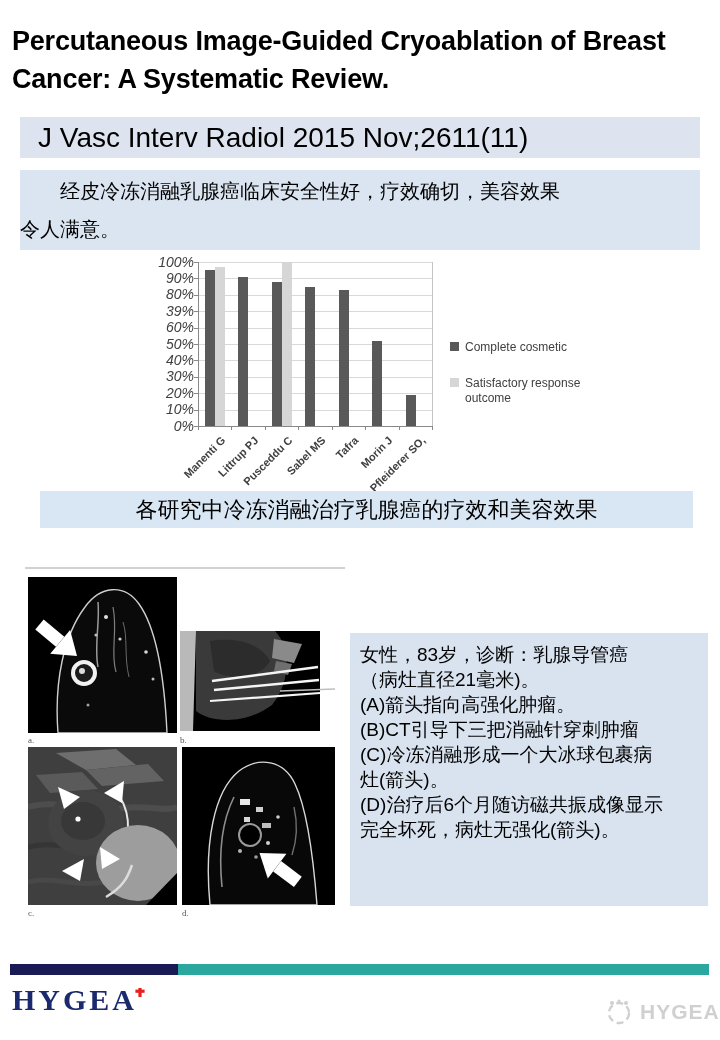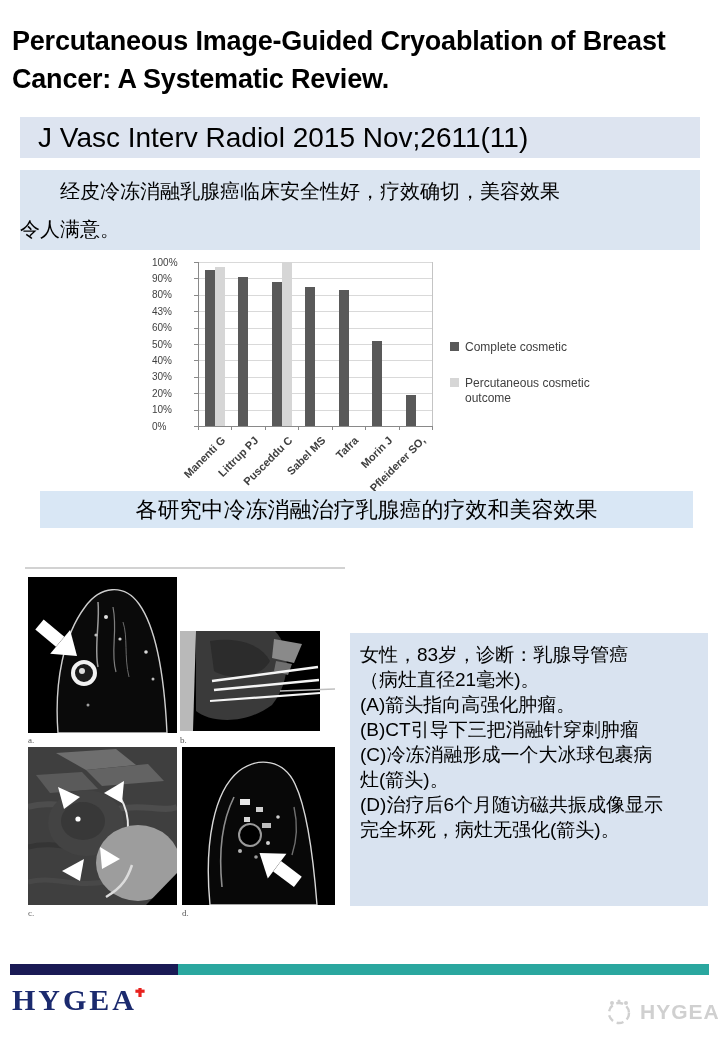--- a/index.html
+++ b/index.html
@@ -15,21 +15,21 @@
   .journal-bar .if{position:absolute;left:485px;top:0;line-height:41px;font-size:20px;}
 
   .summary{left:20px;top:170px;width:680px;height:80px;background:#dbe5f1;
            font-size:20px;line-height:38px;white-space:pre-line;padding-top:2px;box-sizing:border-box;}
 
   .chart{left:140px;top:250px;width:560px;height:240px;background:#fff;font-size:11px;}
   .gridline{position:absolute;height:1px;background:#d9d9d9;}
   .axis-v{position:absolute;width:1px;background:#898989;}
   .axis-h{position:absolute;height:1px;background:#898989;}
   .plot-right{position:absolute;width:1px;background:#c4c4c4;}
-  .ytick{position:absolute;width:42px;text-align:left;color:#3f3f3f;font-size:10px;line-height:13px;}
+  .ytick{position:absolute;width:42px;text-align:right;color:#3f3f3f;font-size:14px;line-height:13px;font-style:italic;}
   .tickmark-y{position:absolute;width:4px;height:1px;background:#898989;}
   .tickmark-x{position:absolute;width:1px;height:4px;background:#898989;}
   .bar{position:absolute;}
   .xlab{position:absolute;width:92px;text-align:right;color:#3f3f3f;font-size:11px;font-weight:bold;
         transform:rotate(-45deg);transform-origin:100% 0;}
   .legend-item{position:absolute;width:140px;color:#404040;font-size:12px;line-height:15px;}
   .legend-swatch{position:absolute;left:0;top:2px;width:9px;height:9px;}
   .legend-text{margin-left:15px;display:block;}
 
   .caption-bar{left:40px;top:491px;width:653px;height:37px;background:#d9e7f5;
@@ -84,21 +84,21 @@
       <div class="gridline" style="left: 58px; top: 110.4px; width: 234px;"></div>
       <div class="ytick" style="left: 12px; top: 103.9px;">40%</div>
       <div class="tickmark-y" style="left: 54px; top: 110.4px;"></div>
       <div class="gridline" style="left: 58px; top: 94px; width: 234px;"></div>
       <div class="ytick" style="left: 12px; top: 87.5px;">50%</div>
       <div class="tickmark-y" style="left: 54px; top: 94px;"></div>
       <div class="gridline" style="left: 58px; top: 77.6px; width: 234px;"></div>
       <div class="ytick" style="left: 12px; top: 71.1px;">60%</div>
       <div class="tickmark-y" style="left: 54px; top: 77.6px;"></div>
       <div class="gridline" style="left: 58px; top: 61.2px; width: 234px;"></div>
-      <div class="ytick" style="left: 12px; top: 54.7px;">43%</div>
+      <div class="ytick" style="left: 12px; top: 54.7px;">39%</div>
       <div class="tickmark-y" style="left: 54px; top: 61.2px;"></div>
       <div class="gridline" style="left: 58px; top: 44.8px; width: 234px;"></div>
       <div class="ytick" style="left: 12px; top: 38.3px;">80%</div>
       <div class="tickmark-y" style="left: 54px; top: 44.8px;"></div>
       <div class="gridline" style="left: 58px; top: 28.4px; width: 234px;"></div>
       <div class="ytick" style="left: 12px; top: 21.9px;">90%</div>
       <div class="tickmark-y" style="left: 54px; top: 28.4px;"></div>
       <div class="gridline" style="left: 58px; top: 12px; width: 234px;"></div>
       <div class="ytick" style="left: 12px; top: 5.5px;">100%</div>
       <div class="tickmark-y" style="left: 54px; top: 12px;"></div>
@@ -128,21 +128,21 @@
       <div class="xlab" style="left: 87.0114px; top: 184px;">Sabel MS</div>
       <div class="xlab" style="left: 120.44px; top: 184px;">Tafra</div>
       <div class="xlab" style="left: 153.869px; top: 184px;">Morin J</div>
       <div class="xlab" style="left: 187.297px; top: 184px;">Pfleiderer SO,</div>
       <div class="legend-item" style="left: 310px; top: 90px;">
         <span class="legend-swatch" style="background: rgb(89, 89, 89);"></span>
         <span class="legend-text">Complete cosmetic</span>
       </div>
       <div class="legend-item" style="left: 310px; top: 126px;">
         <span class="legend-swatch" style="background: rgb(214, 214, 214);"></span>
-        <span class="legend-text">Percutaneous cosmetic outcome</span>
+        <span class="legend-text">Satisfactory response outcome</span>
       </div>
     </div>
 
   <div class="abs caption-bar">各研究中冷冻消融治疗乳腺癌的疗效和美容效果</div>
 
   <div class="abs fig-topline"></div>
 
   <div class="abs fig" style="left:28px;top:577px;width:149px;height:156px;">
     <svg width="149" height="156" viewBox="0 0 149 156">
       <rect width="149" height="156" fill="#000"></rect>

